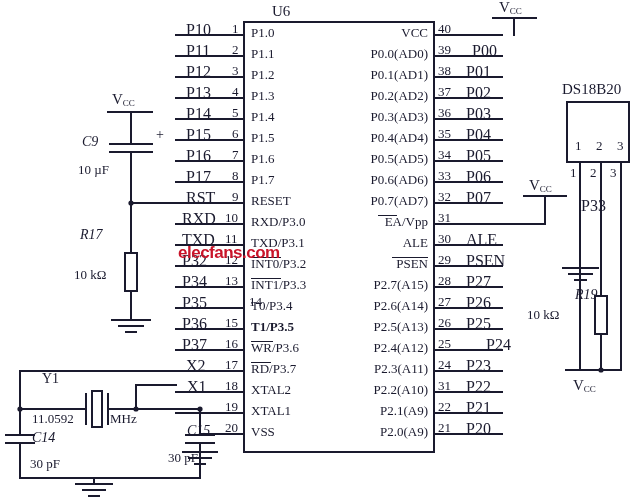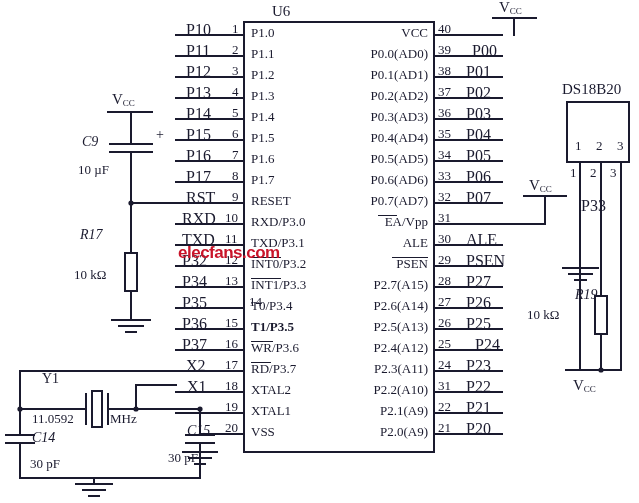--- a/index.html
+++ b/index.html
@@ -306,21 +306,21 @@
   <div class="lbl netname" style="left:466px;top:106px;">P03</div>
   <div class="lbl netname" style="left:466px;top:127px;">P04</div>
   <div class="lbl netname" style="left:466px;top:148px;">P05</div>
   <div class="lbl netname" style="left:466px;top:169px;">P06</div>
   <div class="lbl netname" style="left:466px;top:190px;">P07</div>
   <div class="lbl netname" style="left:466px;top:232px;">ALE</div>
   <div class="lbl netname" style="left:466px;top:253px;">PSEN</div>
   <div class="lbl netname" style="left:466px;top:274px;">P27</div>
   <div class="lbl netname" style="left:466px;top:295px;">P26</div>
   <div class="lbl netname" style="left:466px;top:316px;">P25</div>
-  <div class="lbl netname" style="left:475px;top:337px;">P24</div>
+  <div class="lbl netname" style="left:486px;top:337px;">P24</div>
   <div class="lbl netname" style="left:466px;top:358px;">P23</div>
   <div class="lbl netname" style="left:466px;top:379px;">P22</div>
   <div class="lbl netname" style="left:466px;top:400px;">P21</div>
   <div class="lbl netname" style="left:466px;top:421px;">P20</div>
 
   <div class="lbl" style="left:112px;top:92px;font-size:15px;">
     <span>V</span><span class="sub">CC</span>
   </div>
   <div class="lbl refdes" style="left:82px;top:135px;">C9</div>
   <div class="lbl refval" style="left:78px;top:163px;">10 µF</div>

